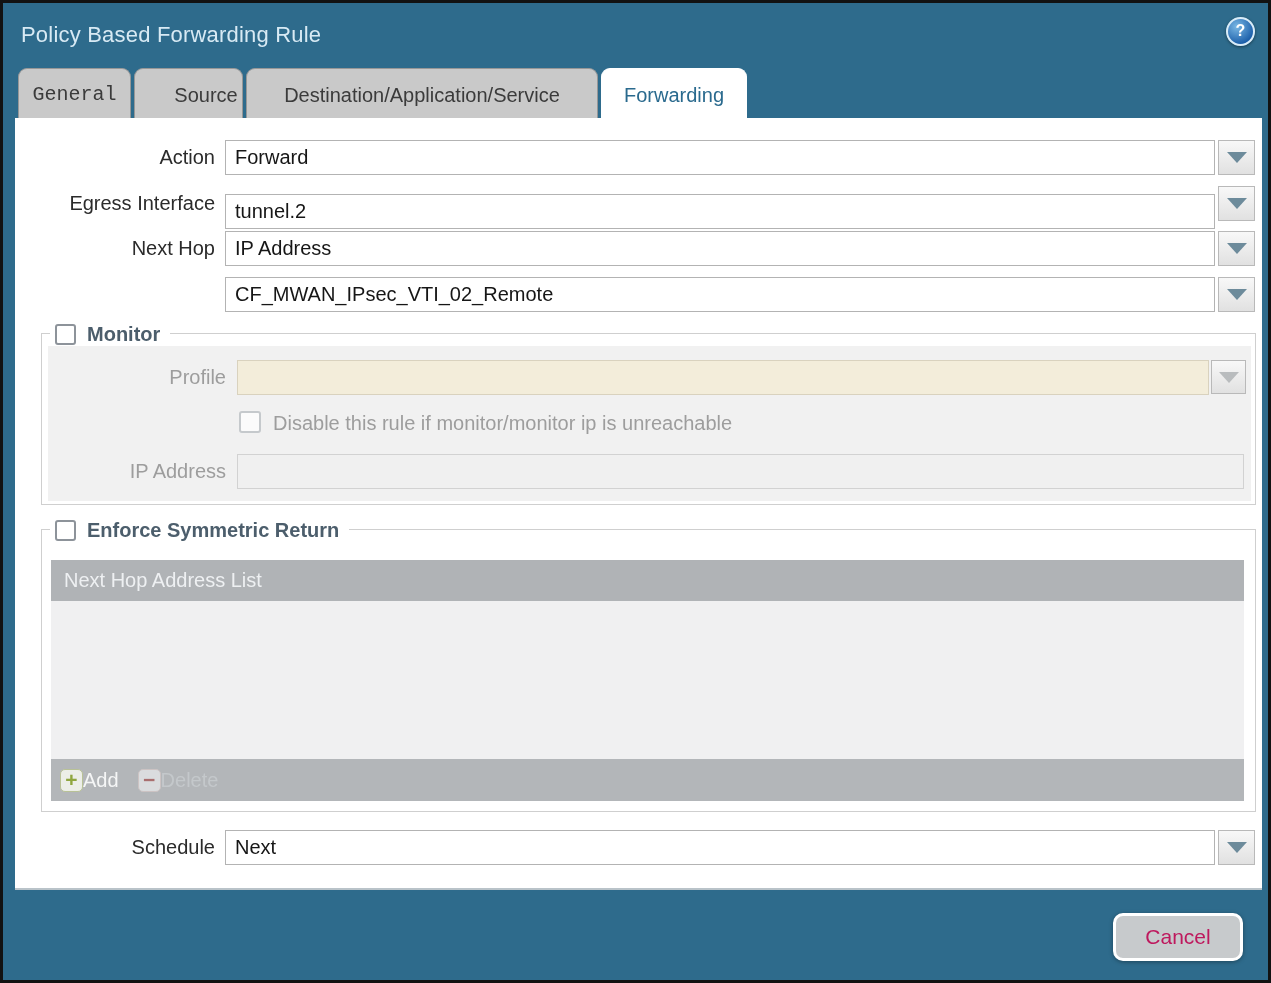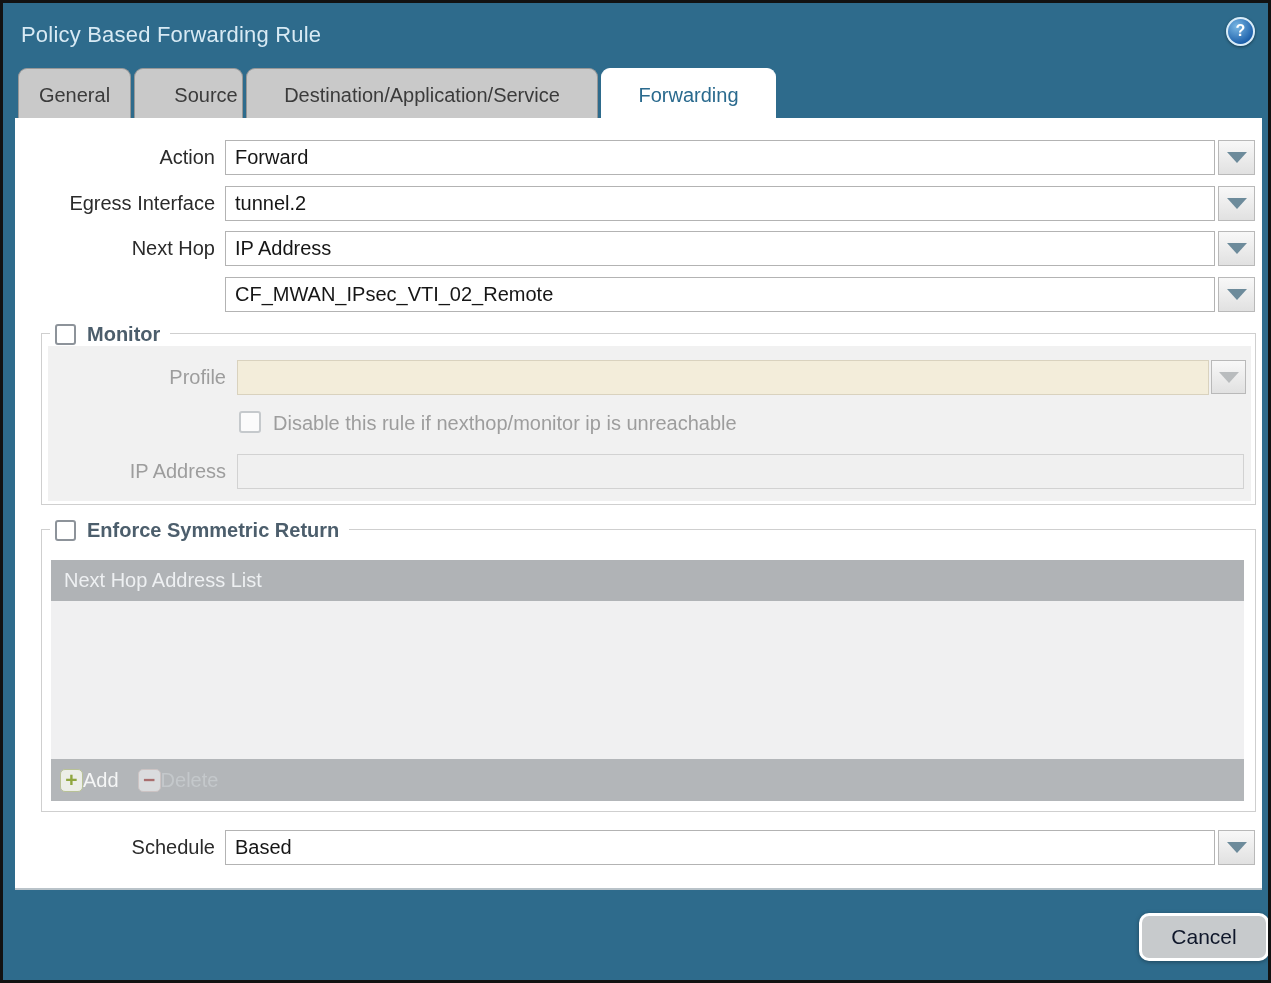--- a/index.html
+++ b/index.html
@@ -12,24 +12,24 @@
         background:radial-gradient(circle at 35% 30%, #79b7e4, #1b5ea9 75%);
         border:2px solid #d9ecf8;box-sizing:border-box;text-align:center;line-height:24px;
         color:#fff;font-weight:bold;font-size:16px;box-shadow:0 1px 3px rgba(0,0,0,.45);cursor:pointer;}
 
   
   .tabs{position:absolute;left:12px;top:65px;height:50px;width:1247px;}
   .tab{position:absolute;top:0;height:50px;line-height:52px;text-align:center;background:#c9c9c9;
        border:1px solid #979797;border-bottom:none;border-radius:9px 9px 0 0;color:#3b3b3b;
        font-size:20px;box-sizing:border-box;cursor:pointer;}
   .tab.active{background:#ffffff;color:#2a6a8e;border-color:#ffffff;z-index:2;}
-  .t0{left:3px;width:113px;}
+  .t0{left:3px;width:113px;font-family:Liberation Mono, monospace;}
   .t1{left:119px;width:109px;padding-left:35px;}
   .t2{left:231px;width:352px;}
-  .t3{left:586px;width:175px;}
+  .t3{left:586px;width:146px;}
 
   
   .content{position:absolute;left:12px;top:115px;width:1247px;height:770px;background:#fff;border-bottom:2px solid #b9c3c9;box-sizing:content-box;}
 
   
   .flabel{position:absolute;width:200px;text-align:right;font-size:20px;color:#2b2b2b;line-height:35px;white-space:nowrap;}
   .ibox{position:absolute;height:35px;box-sizing:border-box;border:1px solid #b3b3b3;background:#fff;
         font-size:20px;line-height:33px;padding:0 9px;color:#161616;white-space:nowrap;overflow:hidden;cursor:text;}
   .ddbtn{position:absolute;width:37px;height:35px;box-sizing:border-box;border:1px solid #b9b9b9;
          background:linear-gradient(#f8f8f8,#e1e1e1);display:flex;align-items:center;justify-content:center;cursor:pointer;}
@@ -60,21 +60,21 @@
   .mini.del{background:#dadcde;border:1px solid #ccc3c3;color:#a96f6f;cursor:default;}
   .foot-label{font-size:20px;margin-left:0;white-space:nowrap;}
   .foot-label.add{color:#f5f6f6;cursor:pointer;}
   .foot-label.del{color:#c4c8cb;cursor:default;}
   .gap{width:19px;flex:0 0 auto;}
 
   
   .btn{position:absolute;top:910px;height:48px;box-sizing:border-box;border:3px solid #fff;border-radius:10px;
        font-size:21px;text-align:center;line-height:42px;cursor:pointer;box-shadow:0 1px 4px rgba(0,0,0,.35);}
   .btn.ok{left:964px;width:134px;background:#6ba1bb;color:#15232b;}
-  .btn.cancel{left:1136px;width:130px;background:#c7cacc;color:#0f172a;}
+  .btn.cancel{left:1110px;width:130px;background:#c7cacc;color:#be185d;}
 </style>
 </head>
 <body>
 
 <div class="dialog">
 
   <span class="title">Policy Based Forwarding Rule</span>
   <div class="help">?</div>
 
   <div class="tabs">
@@ -86,21 +86,21 @@
 
   <div class="content">
 
     <div class="flabel" style="left:0;top:22px">Action</div>
     <div class="ibox" style="left:210px;top:22px;width:990px">Forward</div>
     <div class="ddbtn" style="left:1203px;top:22px">
       <i class="arr"></i>
     </div>
 
     <div class="flabel" style="left:0;top:68px">Egress Interface</div>
-    <div class="ibox" style="left:210px;top:68px;width:990px">tunnel.2</div>
+    <div class="ibox" style="left:210px;top:76px;width:990px">tunnel.2</div>
     <div class="ddbtn" style="left:1203px;top:68px">
       <i class="arr"></i>
     </div>
 
     <div class="flabel" style="left:0;top:113px">Next Hop</div>
     <div class="ibox" style="left:210px;top:113px;width:990px">IP Address</div>
     <div class="ddbtn" style="left:1203px;top:113px">
       <i class="arr"></i>
     </div>
 
@@ -116,21 +116,21 @@
       </div>
       <div class="panel"></div>
 
       <div class="flabel glabel" style="left:0;top:26px;width:184px">Profile</div>
       <div class="ibox cream" style="left:195px;top:26px;width:972px"></div>
       <div class="ddbtn" style="left:1169px;top:26px;width:35px;height:34px">
         <i class="arr dis"></i>
       </div>
 
       <div class="cb-abs" style="left:197px;top:77px" aria-checked="false"></div>
-      <div class="dislabel" style="left:231px;top:78px">Disable this rule if nexthop/monitor ip is unreachable</div>
+      <div class="dislabel" style="left:231px;top:78px">Disable this rule if monitor/monitor ip is unreachable</div>
 
       <div class="flabel glabel" style="left:0;top:120px;width:184px">IP Address</div>
       <div class="ibox disabled" style="left:195px;top:120px;width:1007px"></div>
     </div>
 
     <div class="fs" style="left:26px;top:411px;width:1215px;height:283px">
       <div class="fs-legend">
         <div class="cbx" aria-checked="false"></div>
         <span class="fs-title">Enforce Symmetric Return</span>
       </div>
@@ -142,21 +142,21 @@
           <div class="mini add">+</div>
           <span class="foot-label add">Add</span>
           <span class="gap"></span>
           <div class="mini del">−</div>
           <span class="foot-label del">Delete</span>
         </div>
       </div>
     </div>
 
     <div class="flabel" style="left:0;top:712px">Schedule</div>
-    <div class="ibox" style="left:210px;top:712px;width:990px">Based</div>
+    <div class="ibox" style="left:210px;top:712px;width:990px">Next</div>
     <div class="ddbtn" style="left:1203px;top:712px">
       <i class="arr"></i>
     </div>
 
   </div>
 
   <div class="btn cancel">Cancel</div>
 
 </div>
 

